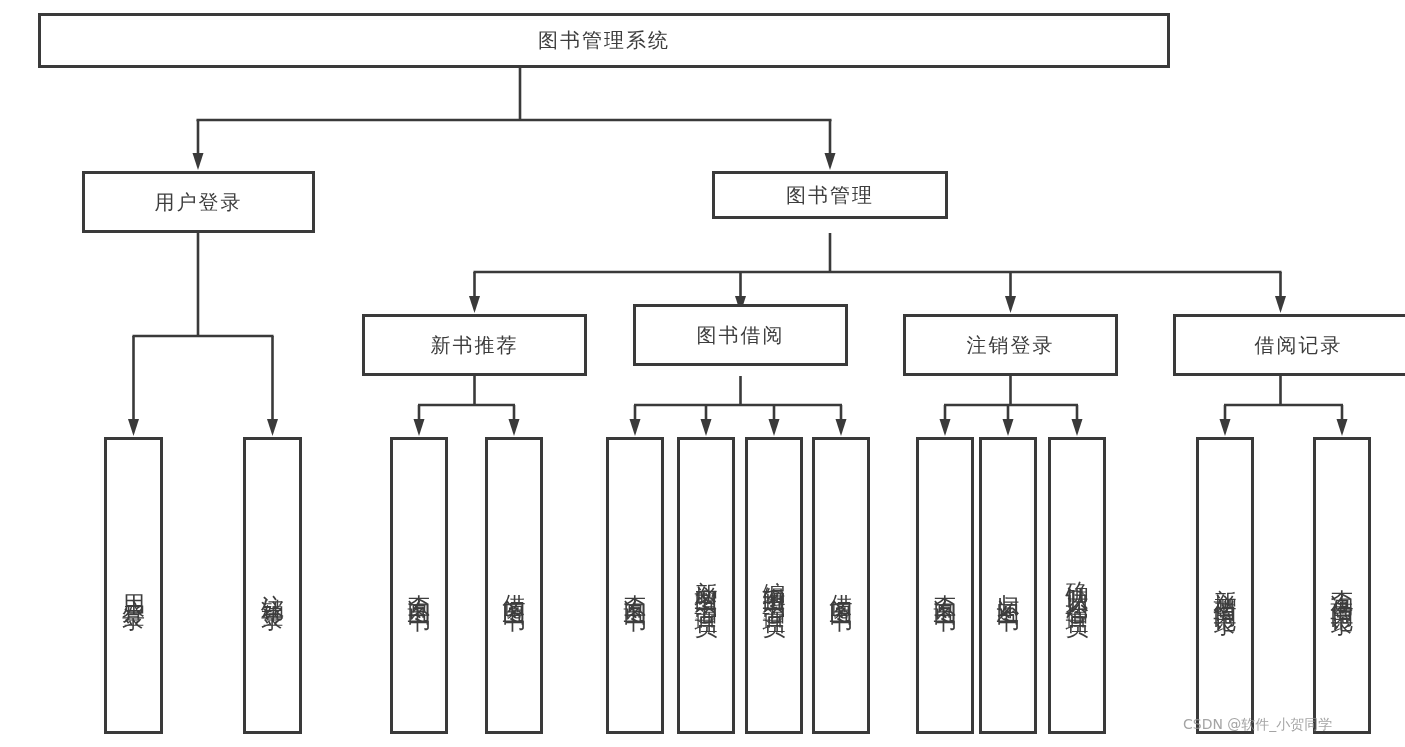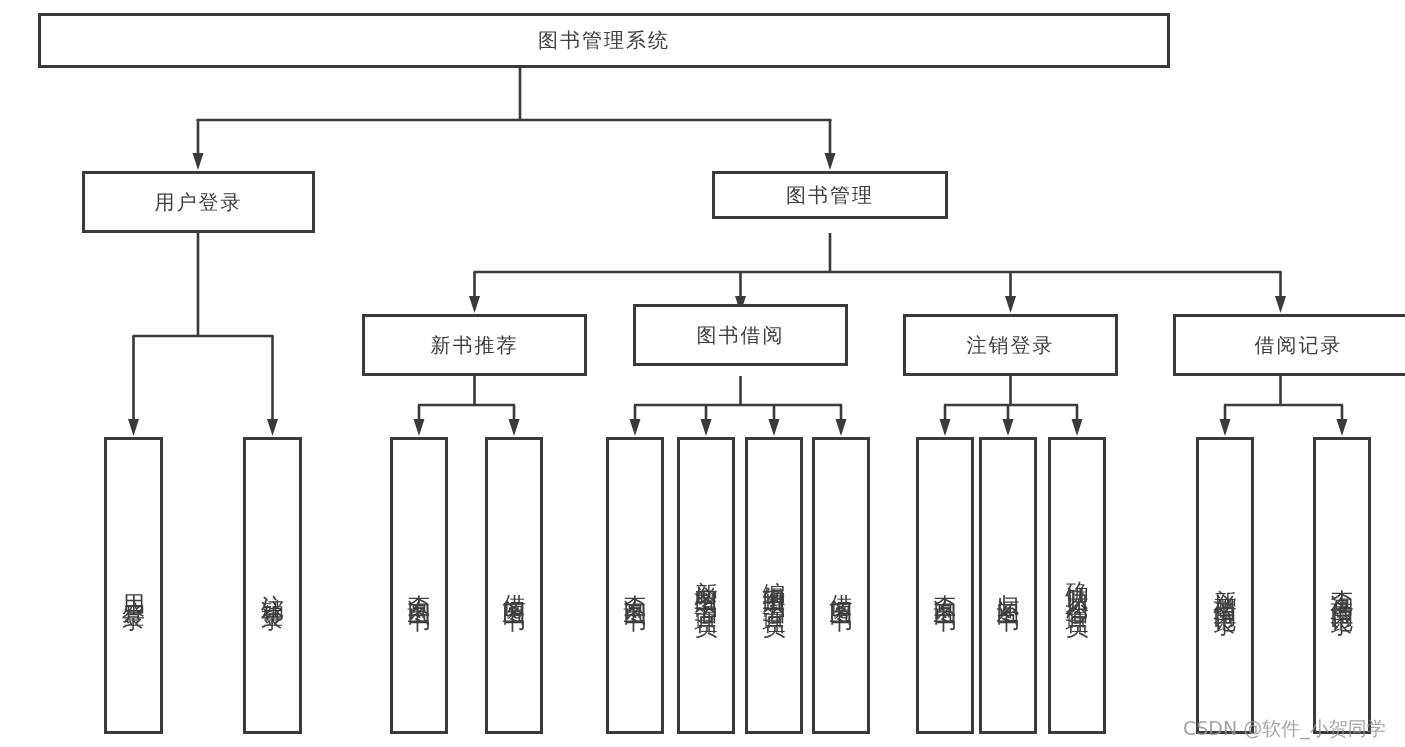--- a/index.html
+++ b/index.html
@@ -53,21 +53,21 @@
     font-size: 23px;
     letter-spacing: 5px;
     line-height: 1.0;
     overflow: hidden;
   }
   .watermark {
     position: absolute;
     left: 1183px;
     top: 716px;
     width: 222px;
-    font-size: 19px;
+    font-size: 14px;
     color: rgba(148, 148, 148, 0.85);
     white-space: nowrap;
     z-index: 5;
   }
 </style>
 </head>
 <body>
 
 <div class="stage">
 

